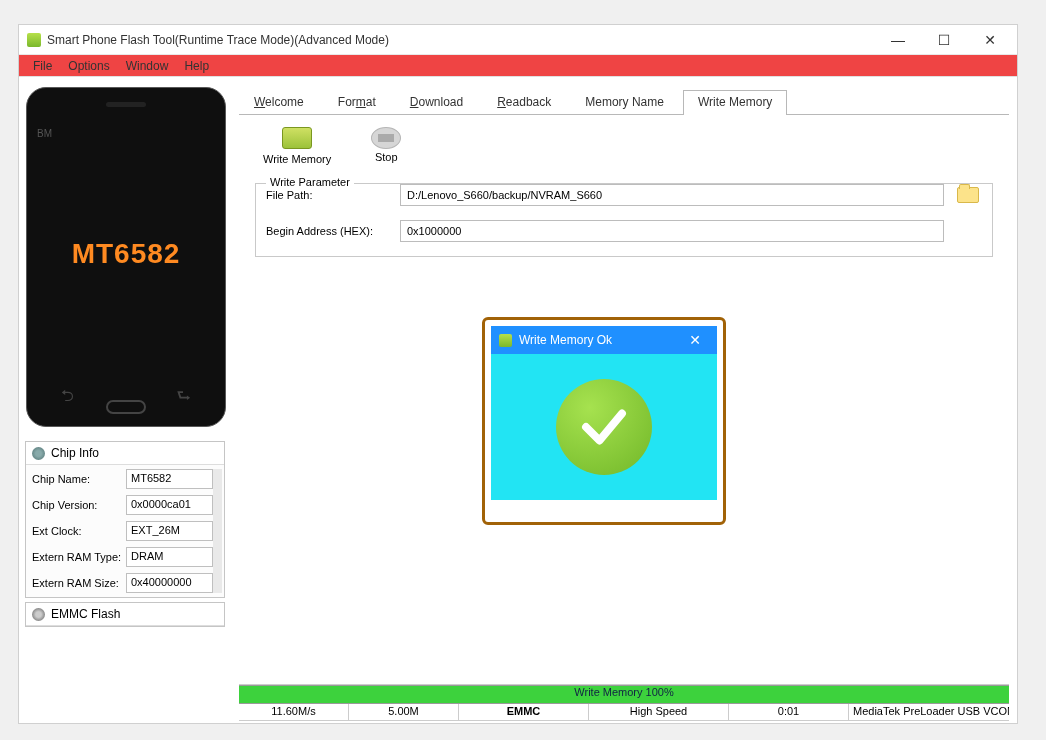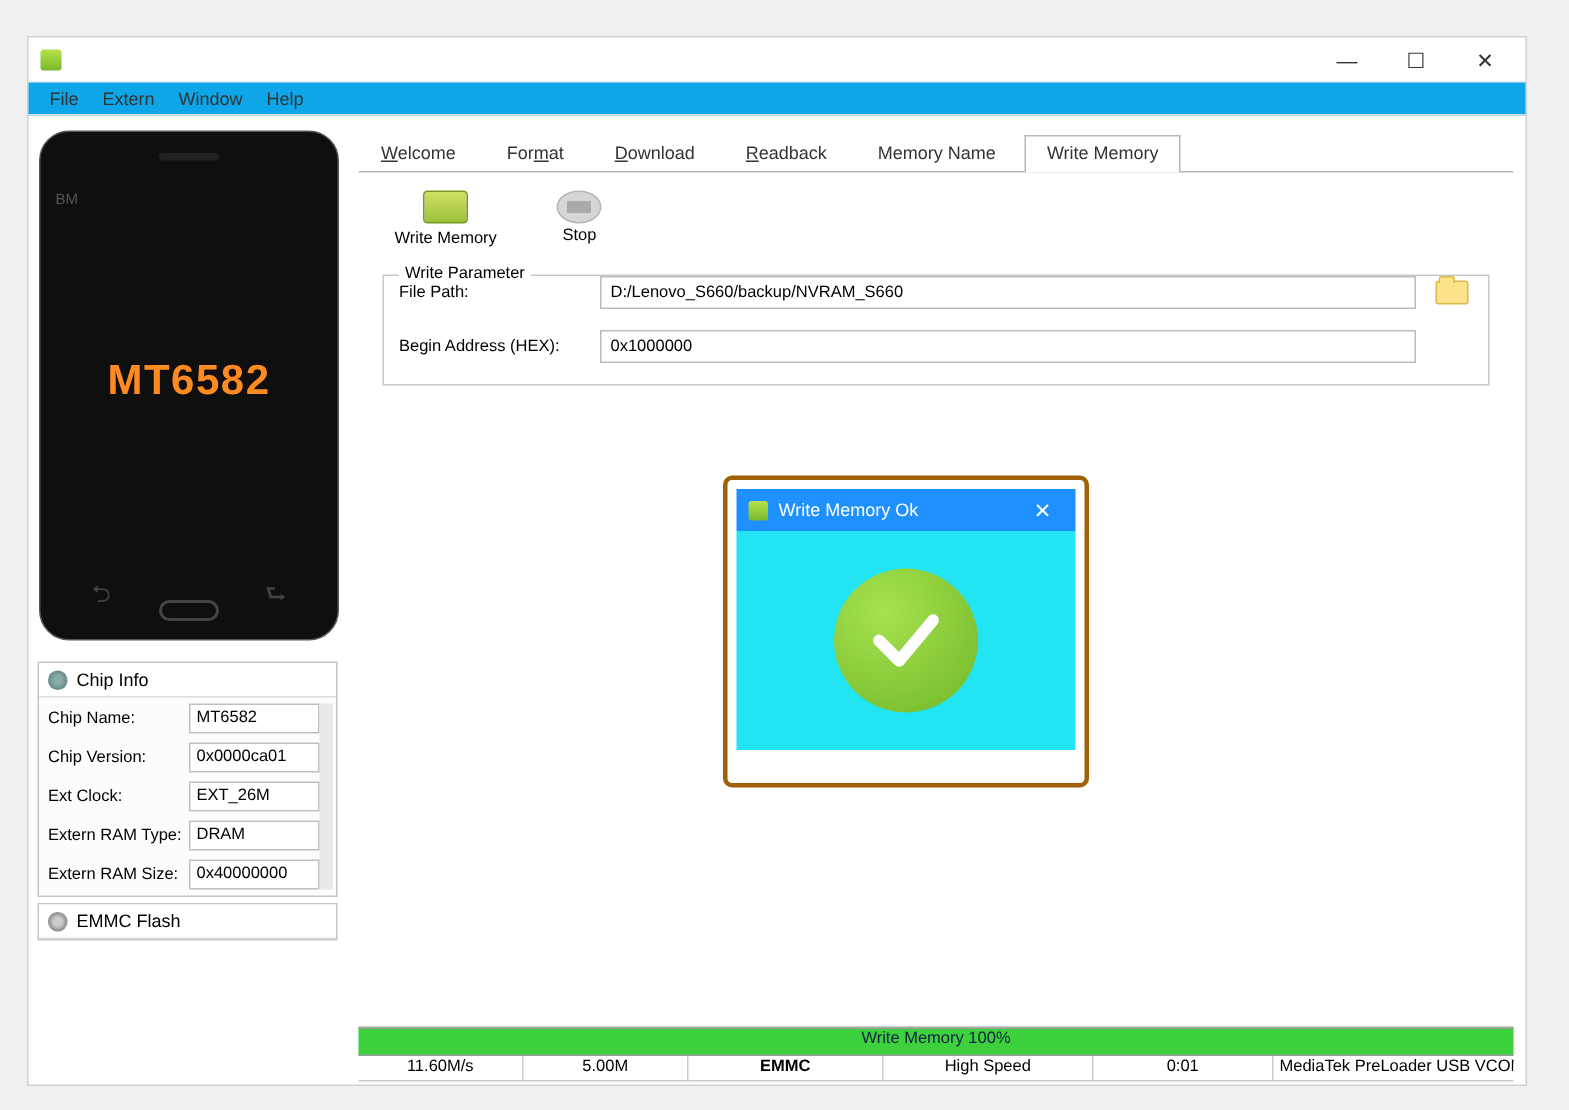--- a/index.html
+++ b/index.html
@@ -2,21 +2,21 @@
 <html><head>
 <meta charset="utf-8">
 <style>
 * { box-sizing: border-box; margin: 0; padding: 0; font-family: "Segoe UI", Tahoma, sans-serif; }
 body { background: #f0f0f0; width: 1046px; height: 740px; overflow: hidden; position: relative; }
 .outer { margin: 24px 18px; background: #fff; width: 1000px; height: 700px; border: 1px solid #d0d0d0; position: relative; }
 .titlebar { height: 30px; display: flex; align-items: center; padding: 0 4px 0 8px; font-size: 12px; color: #333; border-bottom: 1px solid #e8e8e8; }
 .titlebar .ticon { width: 14px; height: 14px; background: linear-gradient(#b6e04a,#7ab82c); margin-right: 6px; border-radius: 2px; }
 .wctrl { margin-left: auto; display: flex; gap: 0; }
 .wctrl div { width: 46px; height: 28px; display: flex; align-items: center; justify-content: center; color: #333; font-size: 14px; cursor: default; }
-.menubar { height: 22px; display: flex; align-items: center; padding: 0 6px; font-size: 12px; color: #333; border-bottom: 1px solid #e0e0e0; background: #0ea5e9; }
+.menubar { height: 22px; display: flex; align-items: center; padding: 0 6px; font-size: 12px; color: #333; border-bottom: 1px solid #e0e0e0; background: #ef4444; }
 .menubar span { padding: 2px 8px; cursor: default; }
 .content { display: flex; height: 644px; }
 .sidebar { width: 212px; padding: 6px 4px 4px 6px; display: flex; flex-direction: column; }
 .phone { width: 200px; height: 340px; background: #0f0f0f; border-radius: 20px; margin: 4px auto 0; position: relative; border: 1px solid #585858; }
 .phone::before { content: ""; position: absolute; top: 14px; left: 50%; transform: translateX(-50%); width: 40px; height: 5px; background: #222; border-radius: 3px; }
 .phone .bm { position: absolute; top: 40px; left: 10px; font-size: 10px; color: #555; }
 .phone .label { position: absolute; top: 50%; left: 50%; transform: translate(-50%,-60%); font-family: Arial; font-size: 28px; font-weight: bold; color: #ff8a21; letter-spacing: 1px; }
 .phone .homebtn { position: absolute; bottom: 12px; left: 50%; transform: translateX(-50%); width: 40px; height: 14px; border: 2px solid #444; border-radius: 8px; }
 .phone .navl { position: absolute; bottom: 15px; left: 34px; color: #444; font-size: 16px; }
 .phone .navr { position: absolute; bottom: 15px; right: 34px; color: #444; font-size: 16px; }
@@ -57,29 +57,30 @@
 .dbody { background: #22e4f3; height: 146px; display: flex; align-items: center; justify-content: center; }
 .check { width: 96px; height: 96px; border-radius: 50%; background: radial-gradient(circle at 35% 30%, #a6e24f, #71b728); display: flex; align-items: center; justify-content: center; }
 .check svg { width: 54px; height: 54px; }
 </style>
 </head>
 <body>
 
 <div class="outer">
   <div class="titlebar">
     <div class="ticon"></div>
+    <span>Smart Phone Flash Tool(Runtime Trace Mode)(Advanced Mode)</span>
     <div class="wctrl">
       <div>—</div>
       <div>☐</div>
       <div>✕</div>
     </div>
   </div>
   <div class="menubar">
     <span>File</span>
-    <span>Extern</span>
+    <span>Options</span>
     <span>Window</span>
     <span>Help</span>
   </div>
   <div class="content">
     <div class="sidebar">
       <div class="phone">
         <div class="bm">BM</div>
         <div class="label">MT6582</div>
         <div class="navl">⮌</div>
         <div class="homebtn"></div>

